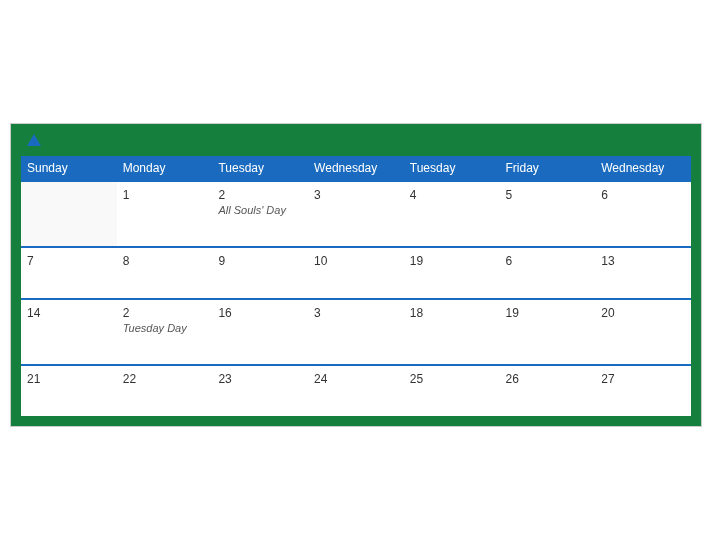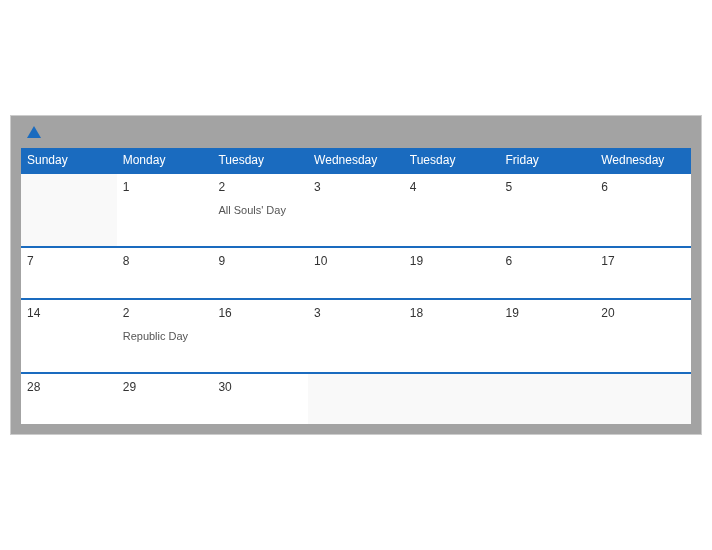--- a/index.html
+++ b/index.html
@@ -7,21 +7,21 @@
       width: 712px;
       height: 550px;
       background: #fff;
       font-family: Arial, sans-serif;
       display: flex;
       justify-content: center;
       align-items: center;
     }
     .calendar-wrapper {
       width: 692px;
-      background: #a3a3a3;
+      background: #15803d;
       border: 1px solid #ccc;
       padding: 10px 10px 10px 10px;
     }
     .calendar-header {
       display: flex;
       align-items: center;
       justify-content: space-between;
       margin-bottom: 10px;
       padding: 0 4px;
     }
@@ -97,22 +97,23 @@
       background: #f9f9f9;
     }
     .day-number {
       font-size: 12px;
       color: #333;
       display: block;
     }
     .day-event {
       font-size: 11px;
       color: #555;
-      margin-top: 10px;
+      margin-top: 2px;
       display: block;
+      font-style: italic;
     }
   </style>
 </head>
 <body>
 
 <div class="calendar-wrapper">
   <div class="calendar-header">
     <div class="logo">
       <span class="logo-general"></span>
       <div class="logo-row">
@@ -172,57 +173,65 @@
           <td>
             <span class="day-number">10</span>
           </td>
           <td>
             <span class="day-number">19</span>
           </td>
           <td>
             <span class="day-number">6</span>
           </td>
           <td>
-            <span class="day-number">17</span>
+            <span class="day-number">13</span>
           </td>
         </tr>
         <tr>
           <td>
             <span class="day-number">14</span>
           </td>
           <td>
             <span class="day-number">2</span>
-            <span class="day-event">Republic Day</span>
+            <span class="day-event">Tuesday Day</span>
           </td>
           <td>
             <span class="day-number">16</span>
           </td>
           <td>
             <span class="day-number">3</span>
           </td>
           <td>
             <span class="day-number">18</span>
           </td>
           <td>
             <span class="day-number">19</span>
           </td>
           <td>
             <span class="day-number">20</span>
           </td>
         </tr>
         <tr>
           <td>
-            <span class="day-number">28</span>
-          </td>
-          <td>
-            <span class="day-number">29</span>
-          </td>
-          <td>
-            <span class="day-number">30</span>
-          </td>
-          <td class="other-month"></td>
-          <td class="other-month"></td>
-          <td class="other-month"></td>
-          <td class="other-month"></td>
+            <span class="day-number">21</span>
+          </td>
+          <td>
+            <span class="day-number">22</span>
+          </td>
+          <td>
+            <span class="day-number">23</span>
+          </td>
+          <td>
+            <span class="day-number">24</span>
+          </td>
+          <td>
+            <span class="day-number">25</span>
+          </td>
+          <td>
+            <span class="day-number">26</span>
+          </td>
+          <td>
+            <span class="day-number">27</span>
+          </td>
         </tr>
       </tbody>
   </table>
 </div>
 
 </body></html>

